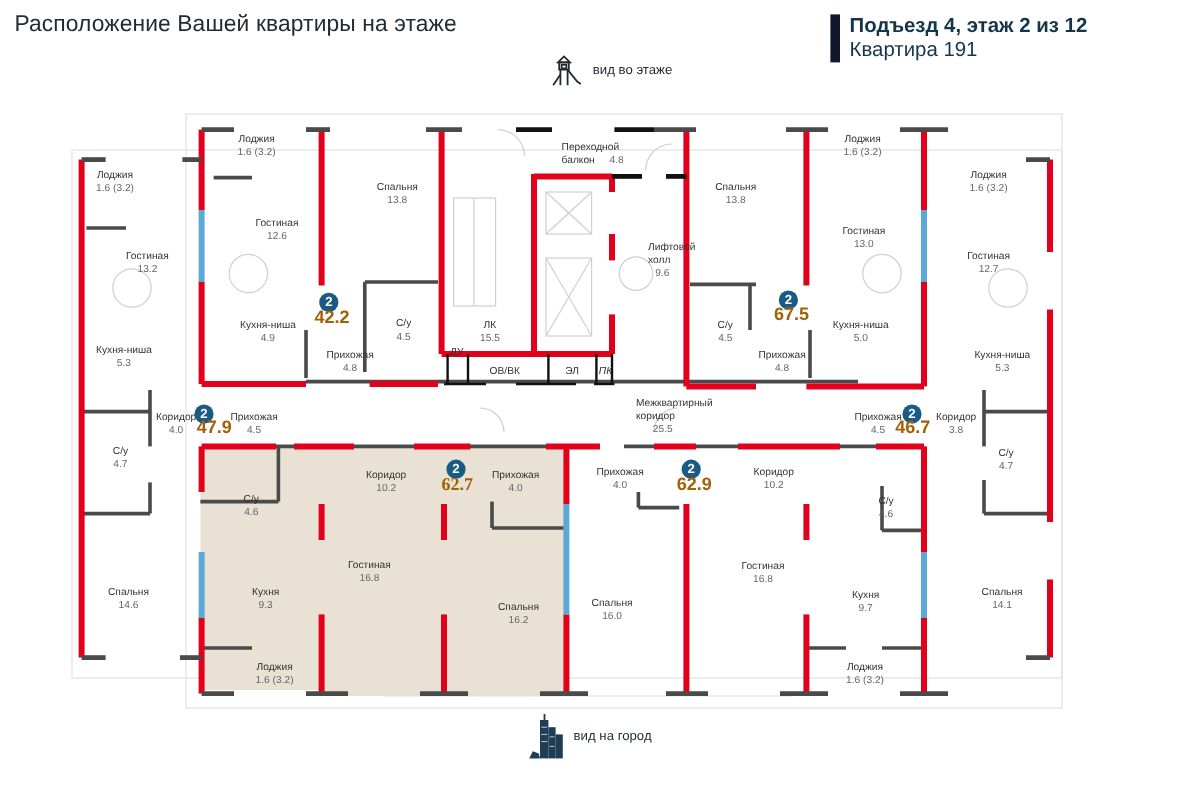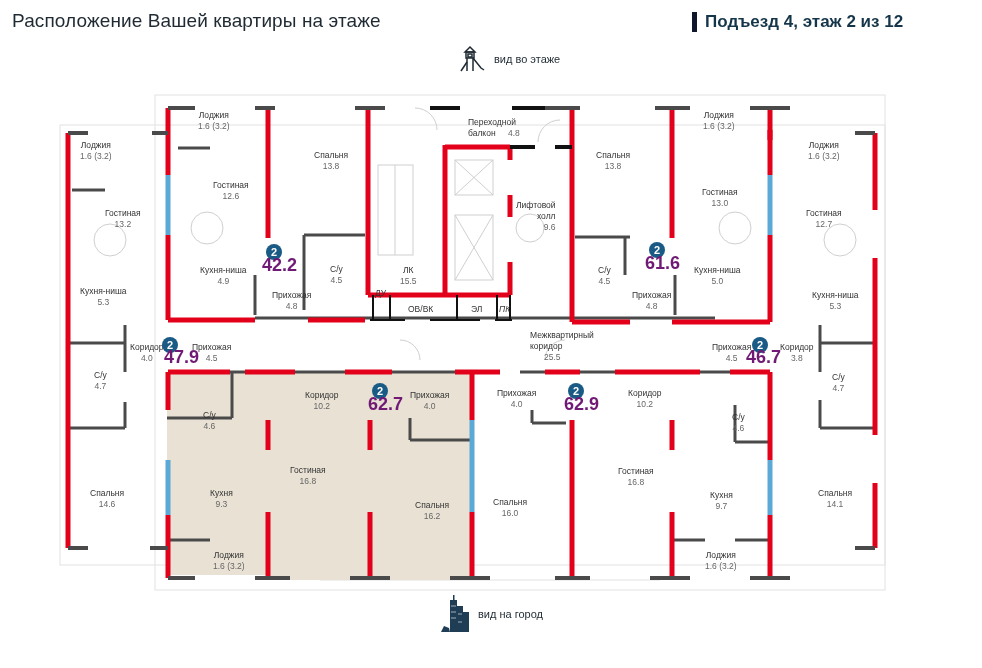--- a/index.html
+++ b/index.html
@@ -1,36 +1,37 @@
 <!DOCTYPE html>
 <html><head>
 <meta charset="utf-8">
 <style>
   html, body { margin:0; padding:0; background:#ffffff; }
   body { width:982px; height:668px; position:relative; overflow:hidden; font-family:"Liberation Sans", sans-serif; color:#222; }
   .page-title { position:absolute; left:12px; top:10px; font-size:19px; color:#1f2a33; letter-spacing:0.1px; }
-  .info-block { position:absolute; left:692px; top:12px; border-left:5px solid #0f172a; padding-left:8px; line-height:20px; }
+  .info-block { position:absolute; left:692px; top:12px; border-left:8px solid #0f172a; padding-left:8px; line-height:20px; }
   .info-line1 { font-weight:bold; font-size:17px; color:#15364a; }
   .info-line2 { font-size:17px; color:#15364a; }
   .view-label { position:absolute; display:flex; align-items:center; gap:6px; font-size:11px; color:#1f2a33; }
   .plan { position:absolute; left:0; top:0; width:982px; height:668px; }
   .room { position:absolute; text-align:center; font-size:8.5px; color:#333; line-height:11px; white-space:nowrap; }
   .room .area { color:#666; }
   .badge-wrap { position:absolute; text-align:center; }
   .badge { display:inline-block; width:16px; height:16px; border-radius:50%; background:#1a5b86; color:#fff; font-weight:bold; font-size:11px; line-height:16px; text-align:center; }
-  .total { display:block; font-weight:bold; font-size:18px; color:#701a75; line-height:14px; }
+  .total { display:block; font-weight:bold; font-size:15px; color:#a16207; line-height:14px; }
   .svc { position:absolute; font-size:8.5px; color:#333; text-align:center; }
 </style>
 </head>
 <body>
 
 <div class="page-title">Расположение Вашей квартиры на этаже</div>
 
 <div class="info-block">
   <div class="info-line1">Подъезд 4, этаж 2 из 12</div>
+  <div class="info-line2">Квартира 191</div>
 </div>
 
 <div class="view-label" style="left:458px; top:44px;">
   <svg width="30" height="30" viewBox="0 0 30 30">
     <g fill="none" stroke="#1f2a33" stroke-width="1.5">
       <path d="M7 8 L12 3 L17 8 Z"></path>
         <rect x="8" y="8" width="8" height="6"></rect>
         <rect x="10" y="10" width="4" height="3"></rect>
       <line x1="9" y1="14" x2="9" y2="27"></line>
         <line x1="15" y1="14" x2="15" y2="27"></line>
@@ -300,21 +301,21 @@
 <div class="room" style="left:598px;top:265px;">
     <div>С/у</div>
     <div class="area">4.5</div>
   </div>
 <div class="room" style="left:632px;top:290px;">
     <div>Прихожая</div>
     <div class="area">4.8</div>
   </div>
 <div class="badge-wrap" style="left:649px;top:240px;"><span class="badge">2</span></div>
 <div class="badge-wrap" style="left:645px;top:256px;">
-    <span class="total">61.6</span>
+    <span class="total">67.5</span>
   </div>
 
 <div class="room" style="left:808px;top:140px;">
     <div>Лоджия</div>
     <div class="area">1.6 (3.2)</div>
   </div>
 <div class="room" style="left:806px;top:208px;">
     <div>Гостиная</div>
     <div class="area">12.7</div>
   </div>
@@ -365,21 +366,21 @@
   </div>
 <div class="room" style="left:415px;top:500px;">
     <div>Спальня</div>
     <div class="area">16.2</div>
   </div>
 <div class="room" style="left:213px;top:550px;">
     <div>Лоджия</div>
     <div class="area">1.6 (3.2)</div>
   </div>
 <div class="badge-wrap" style="left:372px;top:381px;"><span class="badge">2</span></div>
-<div class="badge-wrap" style="left:368px;top:397px;">
+<div class="badge-wrap" style="left:368px;top:397px;font-family:Liberation Serif, serif;">
     <span class="total">62.7</span>
   </div>
 
 <div class="room" style="left:497px;top:388px;">
     <div>Прихожая</div>
     <div class="area">4.0</div>
   </div>
 <div class="room" style="left:628px;top:388px;">
     <div>Коридор</div>
     <div class="area">10.2</div>
@@ -410,21 +411,21 @@
   </div>
 
 <div class="room" style="left:400px;top:265px;">
     <div>ЛК</div>
     <div class="area">15.5</div>
   </div>
 <div class="room" style="left:468px;top:117px;text-align:left;">
     <div>Переходной</div>
     <div><span>балкон</span> <span class="area" style="margin-left:10px;">4.8</span></div>
   </div>
-<div class="room" style="left:516px;top:200px;text-align:right;">
+<div class="room" style="left:540px;top:200px;text-align:left;">
     <div>Лифтовой</div>
     <div>холл</div>
     <div class="area" style="margin-left:6px;">9.6</div>
   </div>
 <div class="room" style="left:530px;top:330px;text-align:left;">
     <div>Межквартирный</div>
     <div>коридор</div>
     <div class="area" style="margin-left:14px;">25.5</div>
   </div>
 

